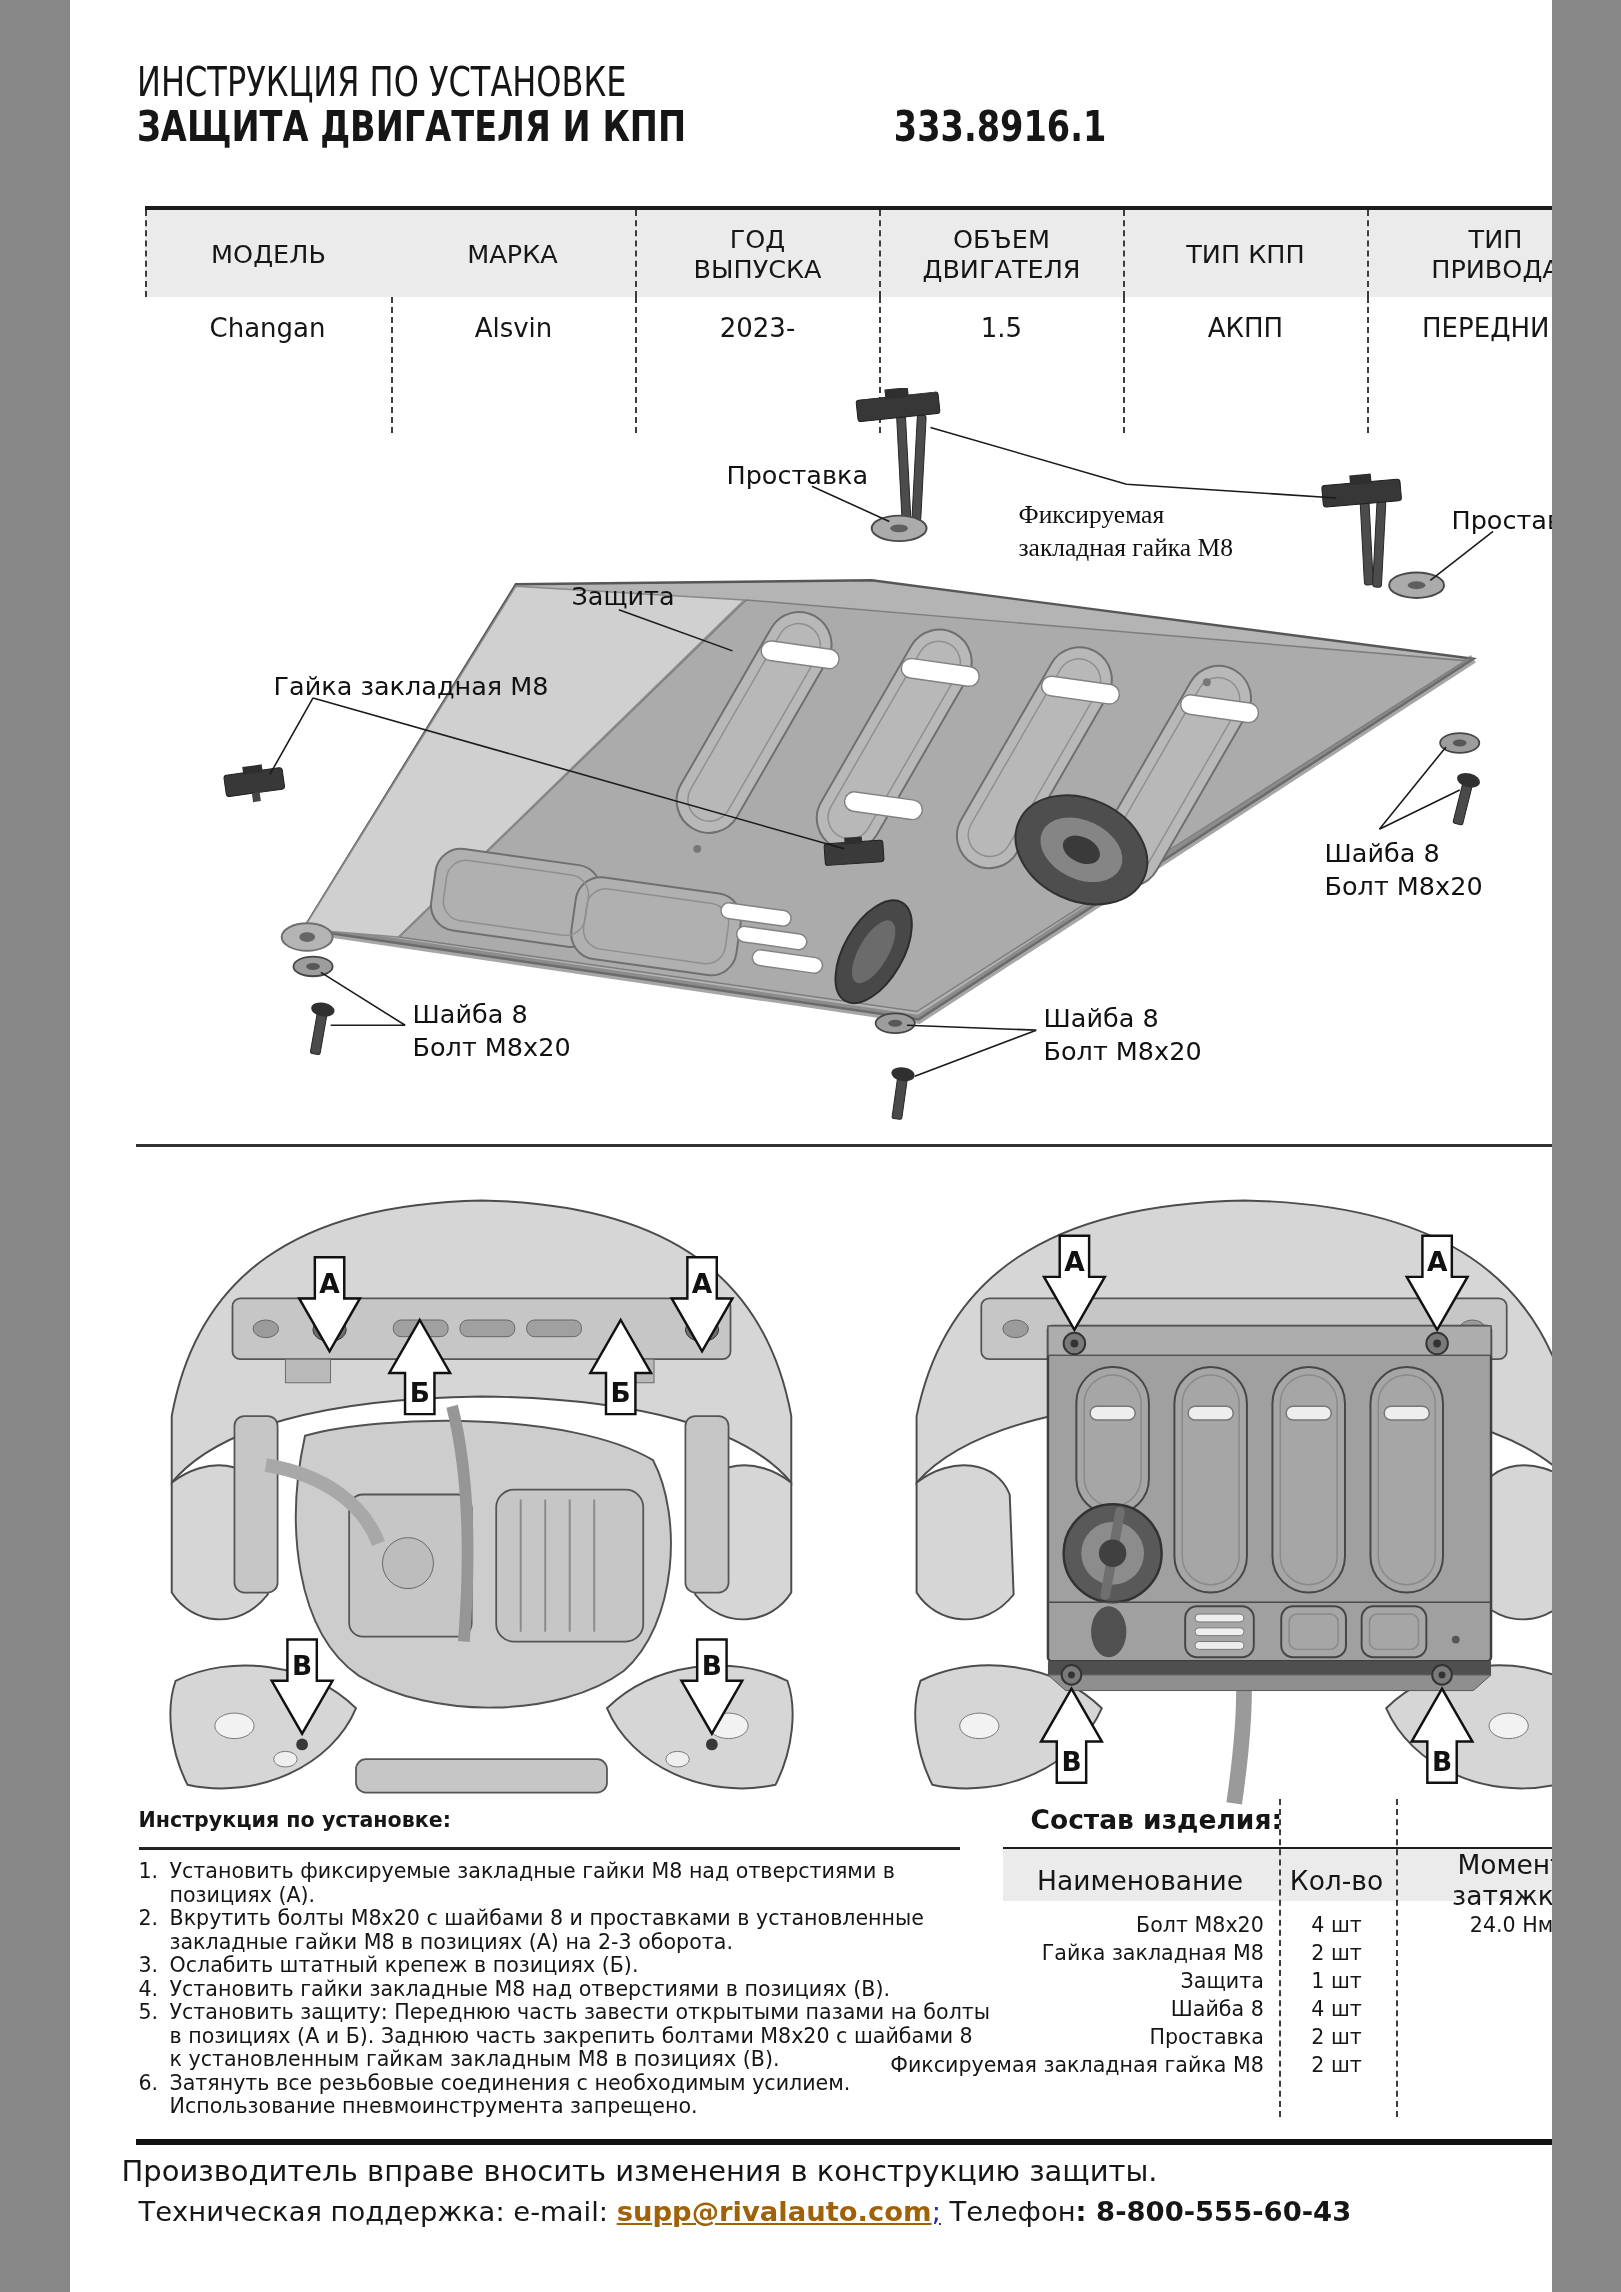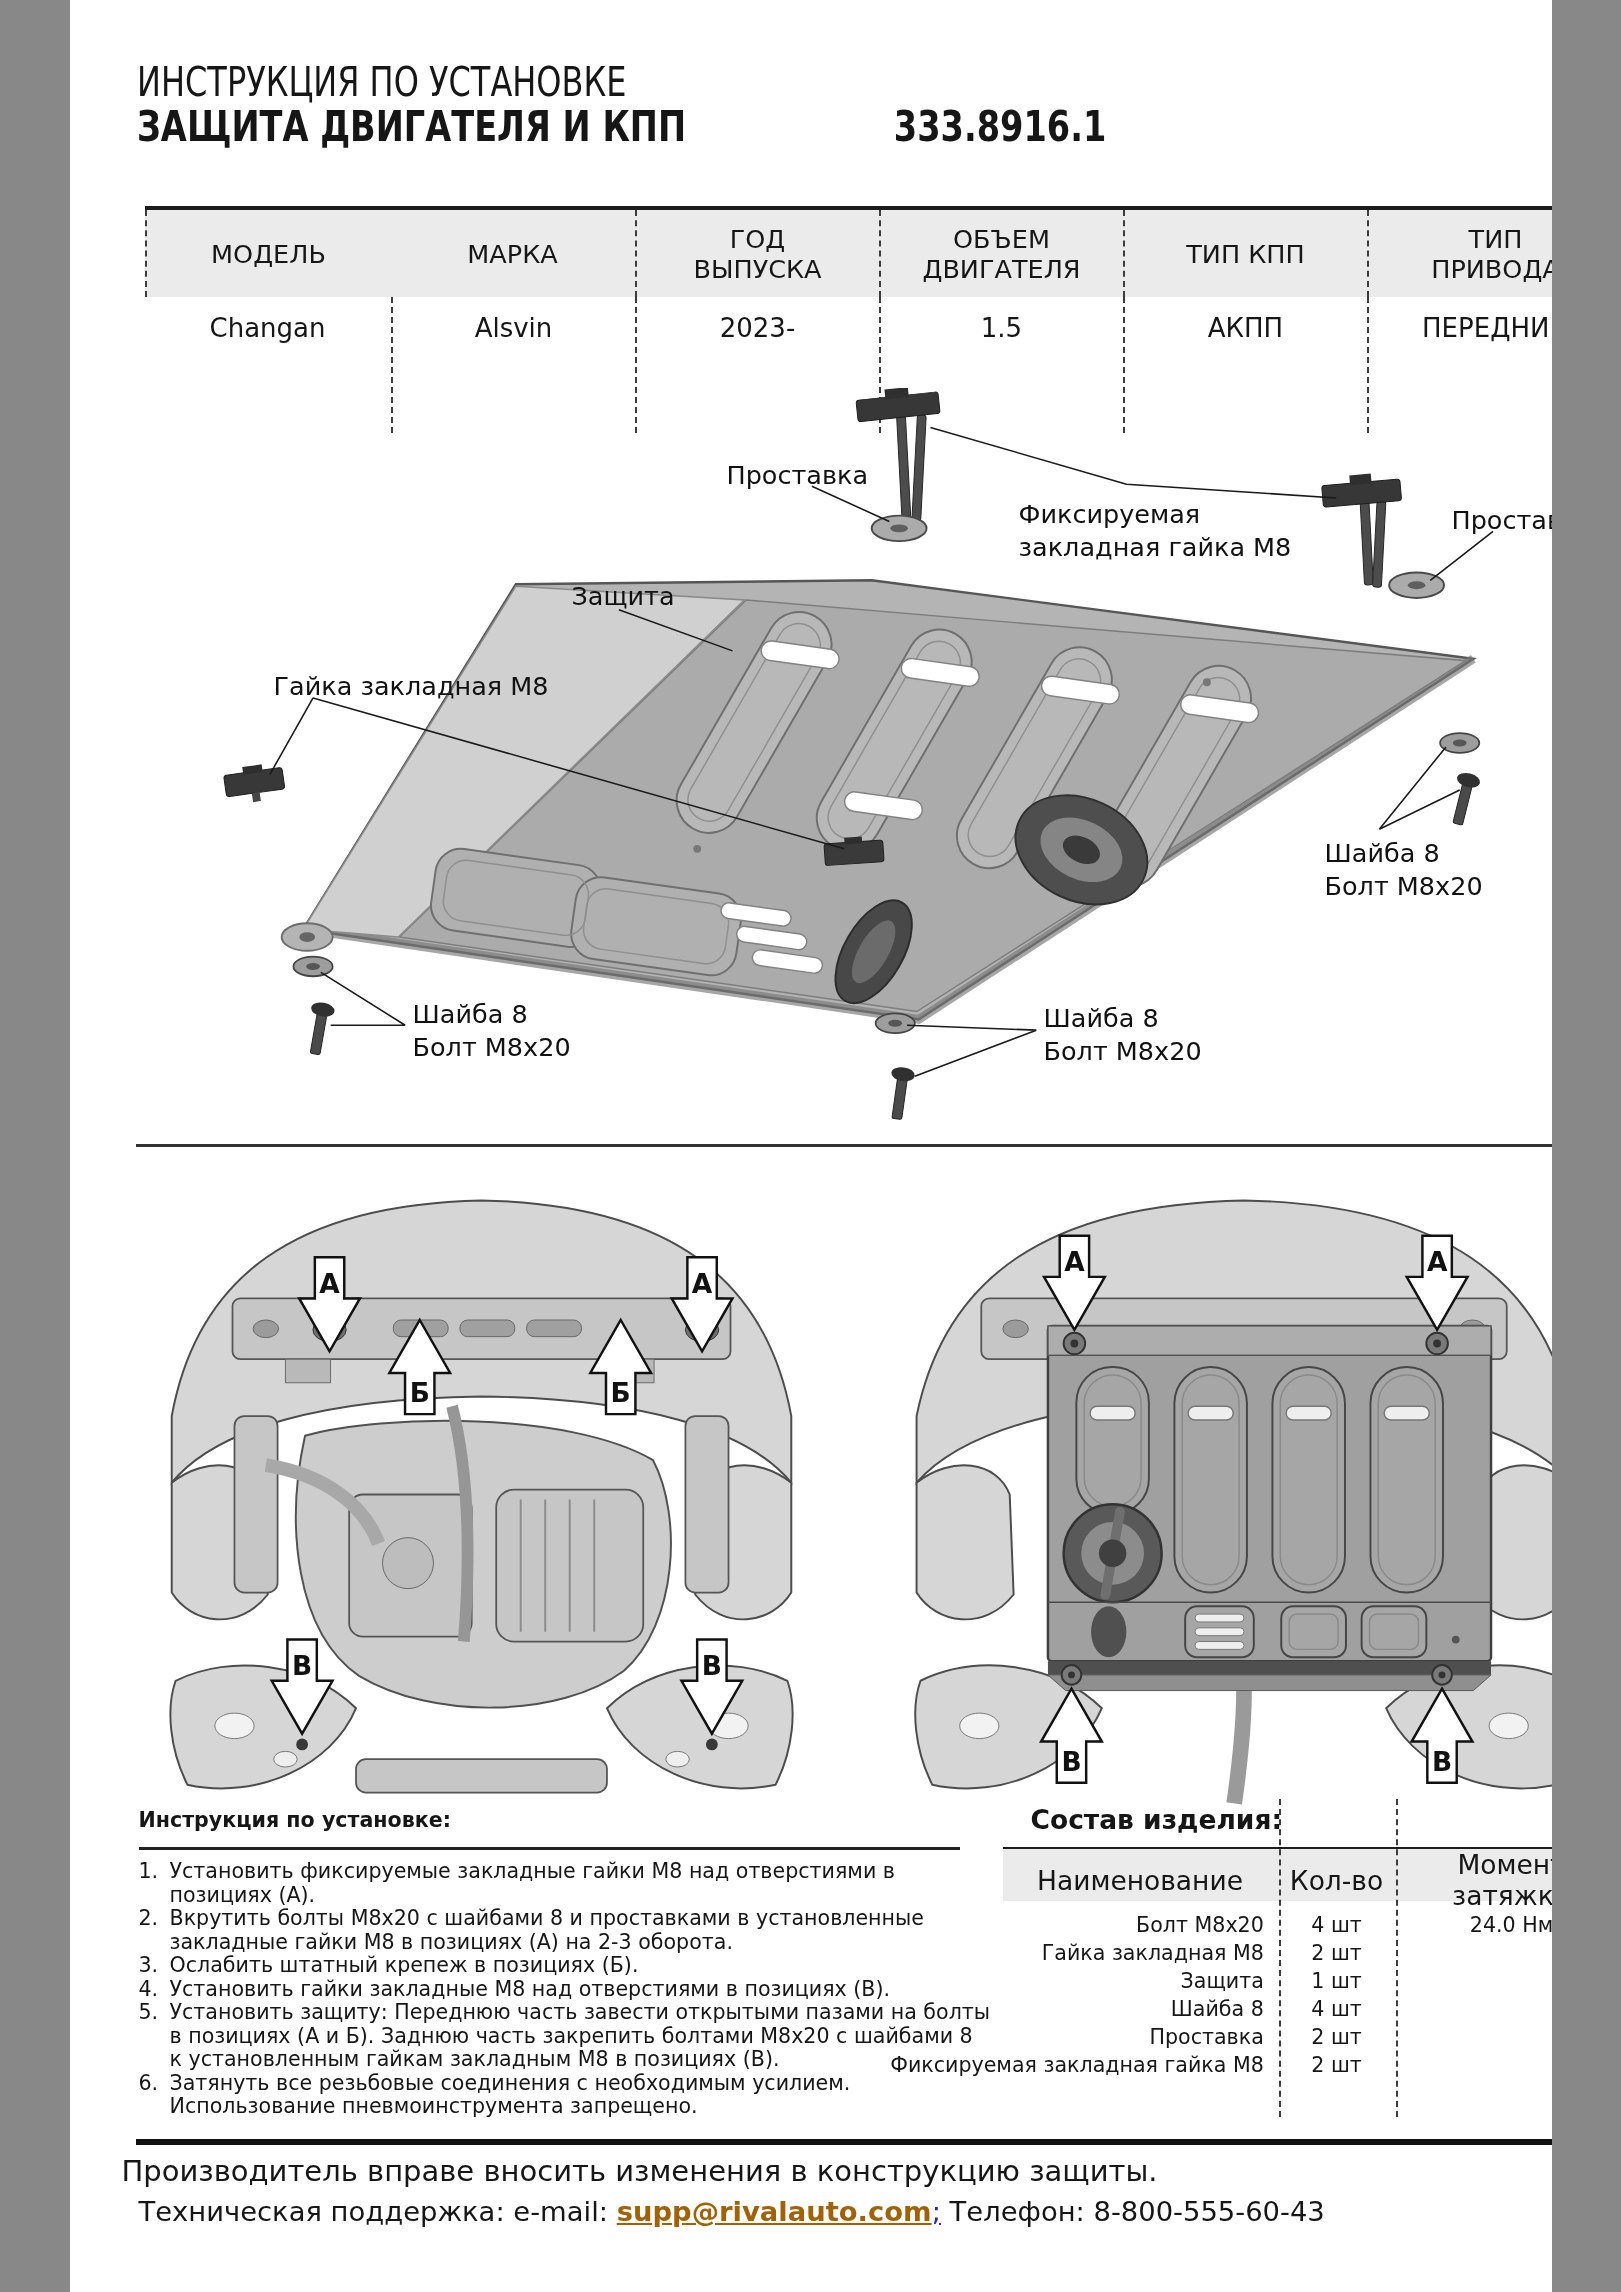--- a/index.html
+++ b/index.html
@@ -60,21 +60,21 @@
   .dashv{position:absolute;width:0;border-left:2px dashed #3c3c3c;}
   .dashv1{left:1209px;top:1799px;height:318px;}
   .dashv2{left:1326px;top:1799px;height:318px;}
 
   
   .footrule{left:66px;top:2139px;width:1492px;height:5.9px;background:#111;}
   .foot1{left:52px;top:2154px;font-size:29px;}
   .foot2{left:69px;top:2196px;font-size:27.4px;}
   .foot2 a{color:#a16207;font-weight:bold;text-decoration:underline;cursor:pointer;}
   .foot2 .semi{color:#2b27a8;text-decoration:underline;}
-  .foot2 b{font-weight:normal;margin-top:28px;}
+  .foot2 b{font-weight:bold;margin-top:28px;}
 </style>
 </head>
 <body>
 
 <div class="page">
 
   <div class="abs hdr-sub">ИНСТРУКЦИЯ ПО УСТАНОВКЕ</div>
   <div class="abs hdr-row">
     <span class="hdr-title">ЗАЩИТА ДВИГАТЕЛЯ И КПП</span>
     <span class="hdr-pn">333.8916.1</span>
@@ -220,21 +220,21 @@
         <path d="M560,226 L676,268"></path>
         <path d="M248,316 L204,394 M248,316 L790,470"></path>
         <path d="M1336,450 L1404,366 M1336,450 L1418,410"></path>
         <path d="M342,650 L256,596 M342,650 L266,650"></path>
         <path d="M986,655 L854,650 M986,655 L862,702"></path>
       </g>
     </svg>
 
     
     <div class="dl" style="left:657px;top:71px;">Проставка</div>
-    <div class="dl" style="left:949px;top:110px;">Фиксируемая
+    <div class="dl" style="left:949px;top:110px;font-family:Liberation Serif, serif;">Фиксируемая
 закладная гайка М8</div>
     <div class="dl" style="left:1382px;top:116px;">Проставка</div>
     <div class="dl" style="left:502px;top:192px;">Защита</div>
     <div class="dl" style="left:204px;top:282px;">Гайка закладная М8</div>
     <div class="dl" style="left:1255px;top:449px;">Шайба 8
 Болт М8х20</div>
     <div class="dl" style="left:343px;top:610px;">Шайба 8
 Болт М8х20</div>
     <div class="dl" style="left:974px;top:614px;">Шайба 8
 Болт М8х20</div>

